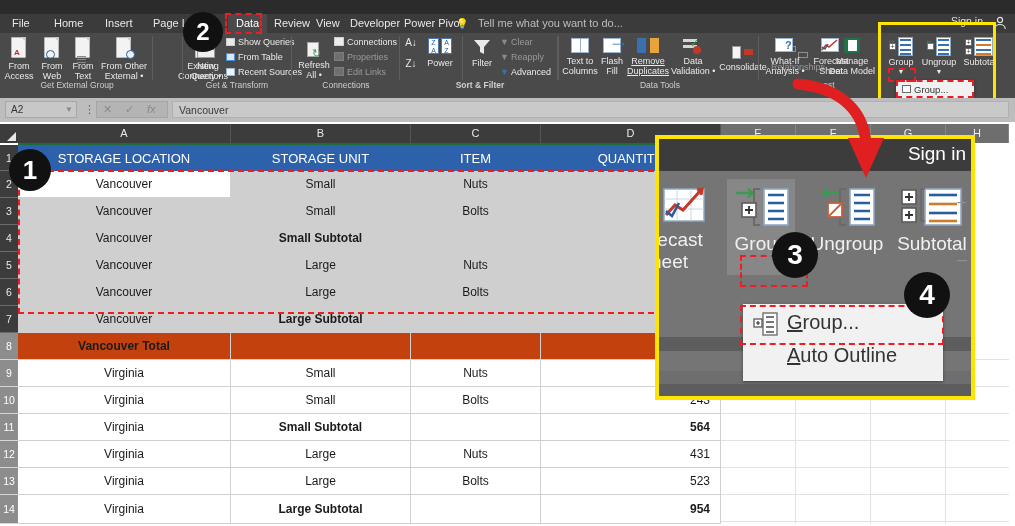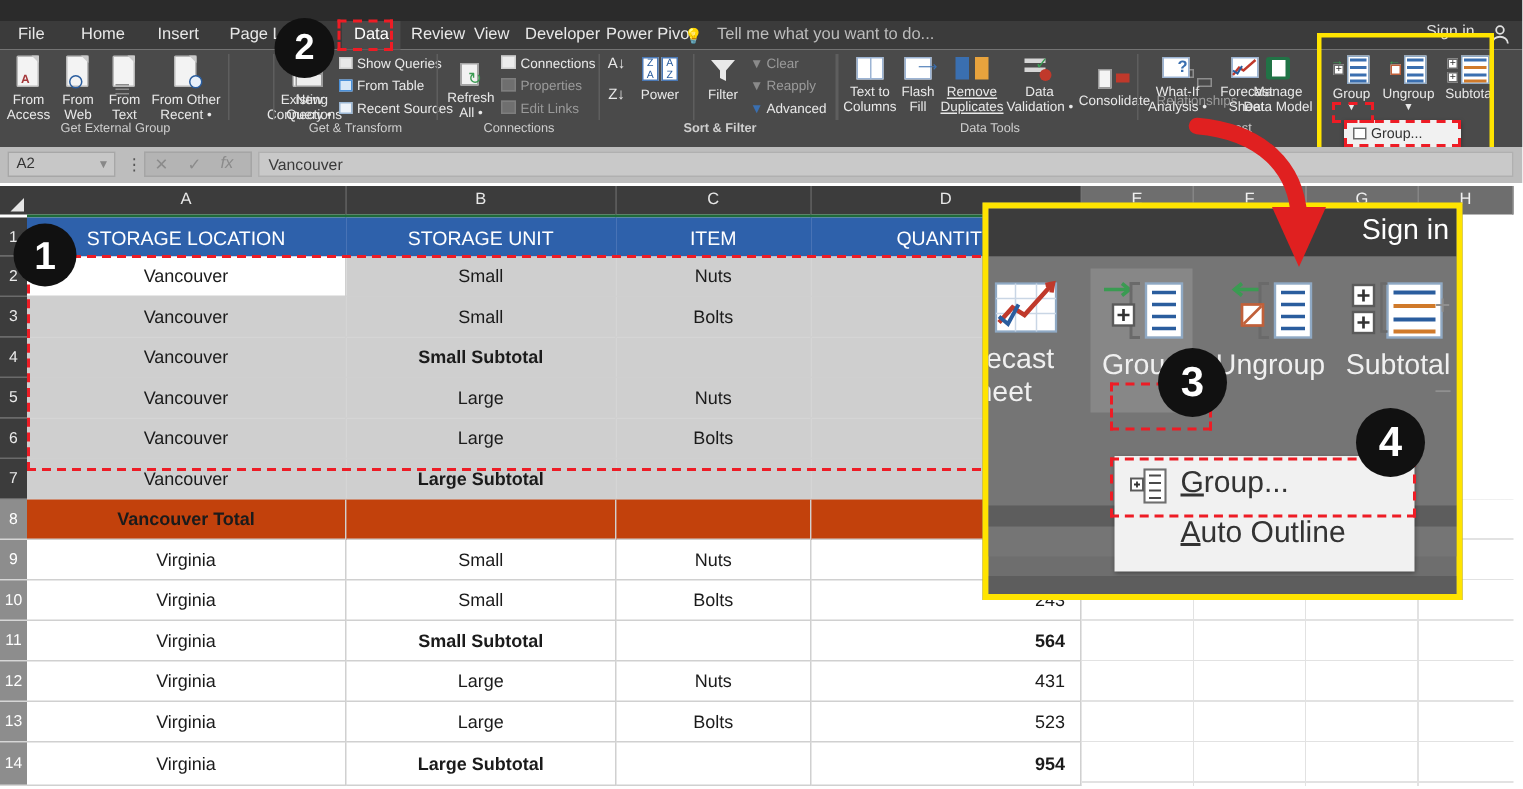--- a/index.html
+++ b/index.html
@@ -160,21 +160,21 @@
         <span class="lbl">From</span>
           <span class="lbl">Text</span>
       </div>
       <div class="btn" style="left:97px; top:4px; width:54px;">
         <span class="ico docico">
           <span class="sheet"></span>
             <span class="fold"></span>
           <span style="position:absolute;right:-1px;bottom:1px;width:9px;height:9px;border-radius:50%;border:1.5px solid #2a5d9e;background:#e8f0fa;"></span>
         </span>
         <span class="lbl">From Other</span>
-          <span class="lbl">Recent •</span>
+          <span class="lbl">External •</span>
       </div>
       <div class="grp-sep" style="left:152px;"></div>
       <div class="grp-title">Get External Group</div>
     </div>
 
     <div class="grp" style="left:153px; width:65px;">
       <div class="btn" style="left:24px; top:4px; width:52px;">
         <span class="ico docico">
           <span class="sheet"></span>
             <span class="fold"></span>

